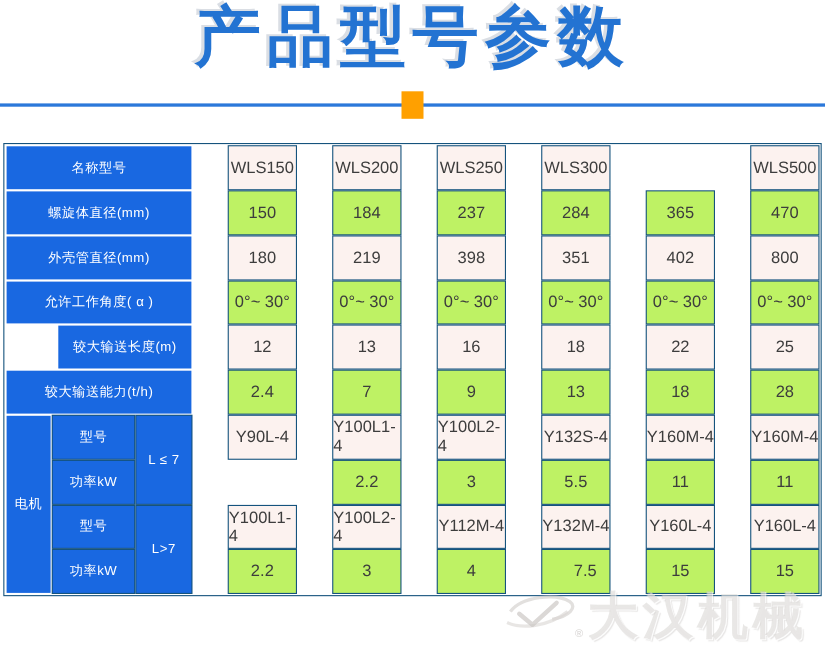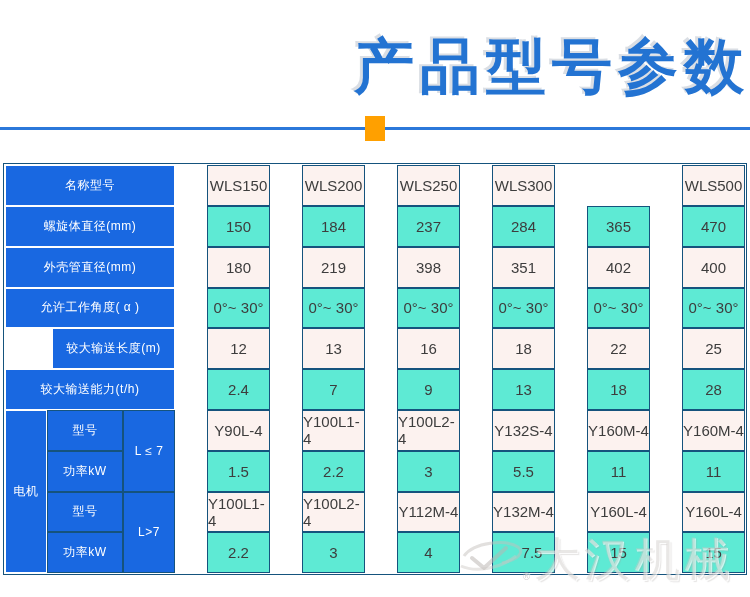--- a/index.html
+++ b/index.html
@@ -10,21 +10,21 @@
     --title:#2373d2;
     --divider:#2b78da;
     --orange:#ffa000;
   }
   *{margin:0;padding:0;box-sizing:border-box;}
   body{background:#fff;}
   .page{
     width:750px;height:597px;position:relative;background:#fff;overflow:hidden;
     font-family:"Liberation Sans","DejaVu Sans",sans-serif;
   }
-  .header{padding-top:33px;text-align:right;}
+  .header{text-align:center;}
   .page-title{
     font-size:60px;font-weight:800;letter-spacing:6px;color:var(--title);
     line-height:1.12;
     text-shadow:-3px -2px 0 rgba(158,168,184,0.38);
   }
   .divider{margin-top:27px;position:relative;height:3px;background:var(--divider);}
   .divider .sq{
     position:absolute;left:50%;top:-11px;transform:translateX(-50%);
     width:20px;height:25px;background:var(--orange);display:block;
   }
@@ -46,33 +46,33 @@
     font-size:12px;font-weight:500;letter-spacing:0.5px;
   }
   .vcell{
     display:flex;align-items:center;justify-content:center;
     font-size:15px;color:var(--txt);
     box-shadow:0 0 0 1px var(--bd);
     margin-left:32px;
   }
   .ring{box-shadow:0 0 0 1px var(--bd);}
   .pink{background:var(--pink);}
-  .white{background:#5eead4;}
+  .white{background:#bef264;}
   .watermark{
     position:absolute;right:16px;bottom:13px;
     display:flex;align-items:center;gap:6px;
     pointer-events:none;z-index:5;opacity:0.75;
   }
   .wm-logo{position:relative;width:74px;height:50px;}
   .wm-reg{
     position:absolute;right:-2px;bottom:2px;font-size:10px;
     color:rgba(185,180,177,0.8);text-shadow:1px 1px 0 #fff;
   }
   .wm-text{
-    font-size:46px;font-weight:400;letter-spacing:4px;
+    font-size:46px;font-weight:700;letter-spacing:4px;
     color:rgba(203,198,195,0.55);
     text-shadow:1px 1px 0 rgba(255,255,255,0.9),2px 2px 1px rgba(160,155,152,0.35);
     line-height:1;
   }
 </style>
 </head>
 <body>
 
 <div class="page">
 
@@ -98,21 +98,21 @@
         <div class="vcell white" style="grid-area: 2 / 6;">237</div>
         <div class="vcell white" style="grid-area: 2 / 7;">284</div>
         <div class="vcell white" style="grid-area: 2 / 8;">365</div>
         <div class="vcell white" style="grid-area: 2 / 9;">470</div>
         <div class="hcell" style="grid-area: 3 / 1 / auto / span 3;">外壳管直径(mm)</div>
         <div class="vcell pink" style="grid-area: 3 / 4;">180</div>
         <div class="vcell pink" style="grid-area: 3 / 5;">219</div>
         <div class="vcell pink" style="grid-area: 3 / 6;">398</div>
         <div class="vcell pink" style="grid-area: 3 / 7;">351</div>
         <div class="vcell pink" style="grid-area: 3 / 8;">402</div>
-        <div class="vcell pink" style="grid-area: 3 / 9;">400</div>
+        <div class="vcell pink" style="grid-area: 3 / 9;">800</div>
         <div class="hcell" style="grid-area: 4 / 1 / auto / span 3;">允许工作角度( α )</div>
         <div class="vcell white" style="grid-area: 4 / 4;">0°~ 30°</div>
         <div class="vcell white" style="grid-area: 4 / 5;">0°~ 30°</div>
         <div class="vcell white" style="grid-area: 4 / 6;">0°~ 30°</div>
         <div class="vcell white" style="grid-area: 4 / 7;">0°~ 30°</div>
         <div class="vcell white" style="grid-area: 4 / 8;">0°~ 30°</div>
         <div class="vcell white" style="grid-area: 4 / 9;">0°~ 30°</div>
         <div class="hcell" style="grid-area: 5 / 1 / auto / span 3; margin-left: 47px;">较大输送长度(m)</div>
         <div class="vcell pink" style="grid-area: 5 / 4; text-align: right;">12</div>
         <div class="vcell pink" style="grid-area: 5 / 5;">13</div>
@@ -130,21 +130,20 @@
         <div class="hcell" style="grid-area: 7 / 1 / span 4;">电机</div>
         <div class="hcell ring" style="grid-area: 7 / 3 / span 2;">L ≤ 7</div>
         <div class="hcell ring" style="grid-area: 7 / 2;">型号</div>
         <div class="vcell pink" style="grid-area: 7 / 4;">Y90L-4</div>
         <div class="vcell pink" style="grid-area: 7 / 5;">Y100L1-4</div>
         <div class="vcell pink" style="grid-area: 7 / 6;">Y100L2-4</div>
         <div class="vcell pink" style="grid-area: 7 / 7;">Y132S-4</div>
         <div class="vcell pink" style="grid-area: 7 / 8;">Y160M-4</div>
         <div class="vcell pink" style="grid-area: 7 / 9;">Y160M-4</div>
         <div class="hcell ring" style="grid-area: 8 / 2;">功率kW</div>
-        <div class="vcell white" style="grid-area: 8 / 4;">1.5</div>
         <div class="vcell white" style="grid-area: 8 / 5;">2.2</div>
         <div class="vcell white" style="grid-area: 8 / 6;">3</div>
         <div class="vcell white" style="grid-area: 8 / 7;">5.5</div>
         <div class="vcell white" style="grid-area: 8 / 8;">11</div>
         <div class="vcell white" style="grid-area: 8 / 9;">11</div>
         <div class="hcell ring" style="grid-area: 9 / 3 / span 2;">L&gt;7</div>
         <div class="hcell ring" style="grid-area: 9 / 2;">型号</div>
         <div class="vcell pink" style="grid-area: 9 / 4;">Y100L1-4</div>
         <div class="vcell pink" style="grid-area: 9 / 5;">Y100L2-4</div>
         <div class="vcell pink" style="grid-area: 9 / 6;">Y112M-4</div>

